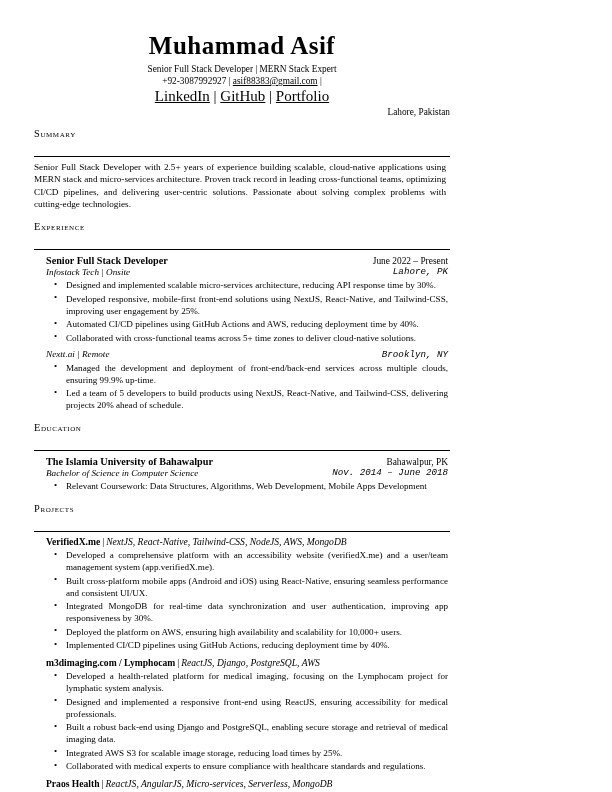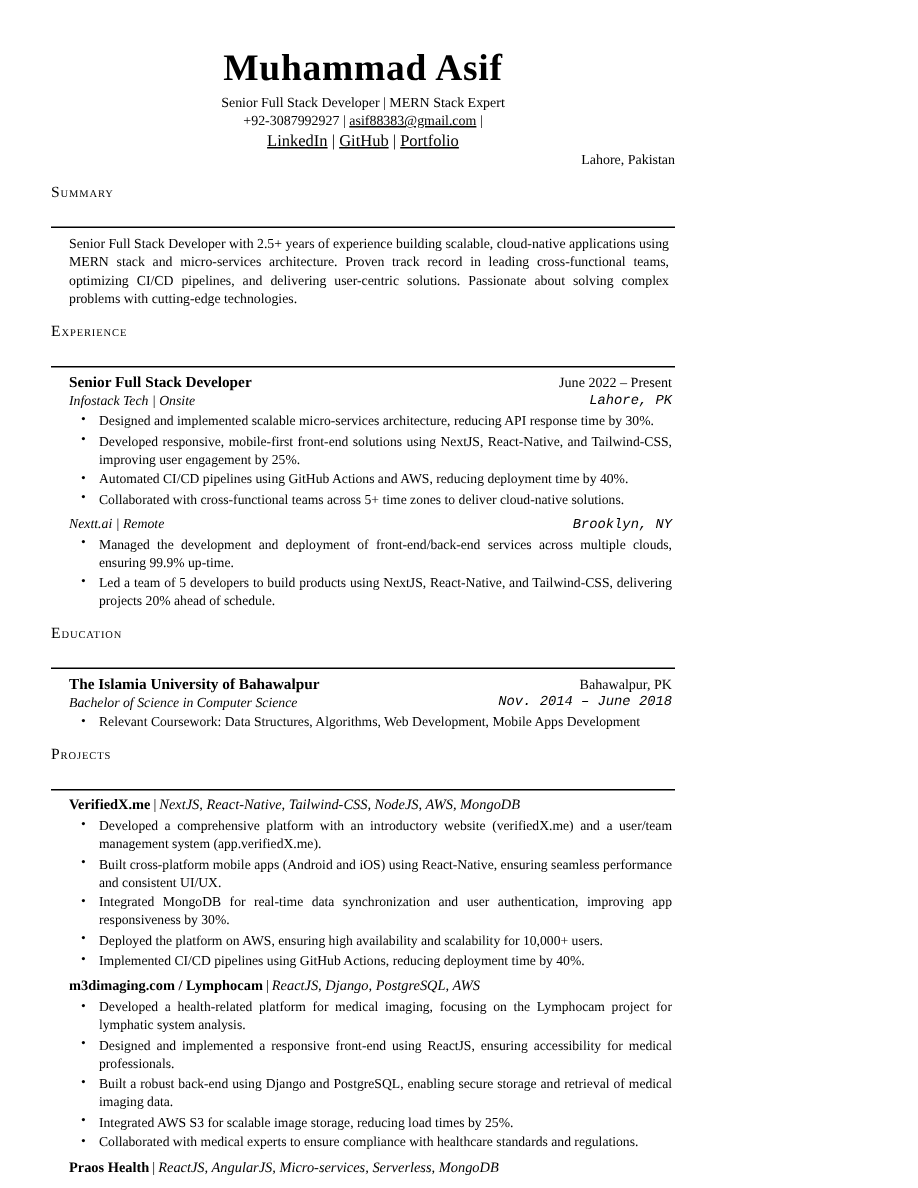--- a/index.html
+++ b/index.html
@@ -35,21 +35,21 @@
     font-size: 9.3px;
     margin: 2px 0;
   }
   .contact-line {
     text-align: center;
     font-size: 9.3px;
     margin: 2px 0;
   }
   .links-line {
     text-align: center;
-    font-size: 11px;
+    font-size: 15px;
     margin: 2px 0;
   }
   .links-line a, .linkish {
     color: #000;
     text-decoration: underline;
     cursor: pointer;
   }
   .location-line {
     text-align: right;
     font-size: 9.3px;
@@ -68,21 +68,20 @@
     margin-bottom: 4px;
   }
   .block {
     margin-left: 12px;
     margin-right: 2px;
   }
   .summary-text {
     font-size: 9.2px;
     line-height: 1.34;
     text-align: justify;
-    margin-left: 12px;
     margin-right: 4px;
   }
   .entry {
     margin-top: 5px;
   }
   .entry-row {
     display: flex;
     justify-content: space-between;
     align-items: center;
   }
@@ -227,21 +226,21 @@
 
   <div class="section">
     <div class="section-title">Projects</div>
     <div class="block">
 
       <div class="project">
         <div class="proj-head">
           <span class="proj-name">VerifiedX.me</span><span class="proj-sep">|</span><span class="proj-stack">NextJS, React-Native, Tailwind-CSS, NodeJS, AWS, MongoDB</span>
         </div>
         <ul class="bullets">
-          <li>Developed a comprehensive platform with an introductory website (verifiedX.me) and a user/team management system (app.verifiedX.me).</li>
+          <li>Developed a comprehensive platform with an accessibility website (verifiedX.me) and a user/team management system (app.verifiedX.me).</li>
           <li>Built cross-platform mobile apps (Android and iOS) using React-Native, ensuring seamless performance and consistent UI/UX.</li>
           <li>Integrated MongoDB for real-time data synchronization and user authentication, improving app responsiveness by 30%.</li>
           <li>Deployed the platform on AWS, ensuring high availability and scalability for 10,000+ users.</li>
           <li>Implemented CI/CD pipelines using GitHub Actions, reducing deployment time by 40%.</li>
         </ul>
       </div>
 
       <div class="project">
         <div class="proj-head">
           <span class="proj-name">m3dimaging.com / Lymphocam</span><span class="proj-sep">|</span><span class="proj-stack">ReactJS, Django, PostgreSQL, AWS</span>

